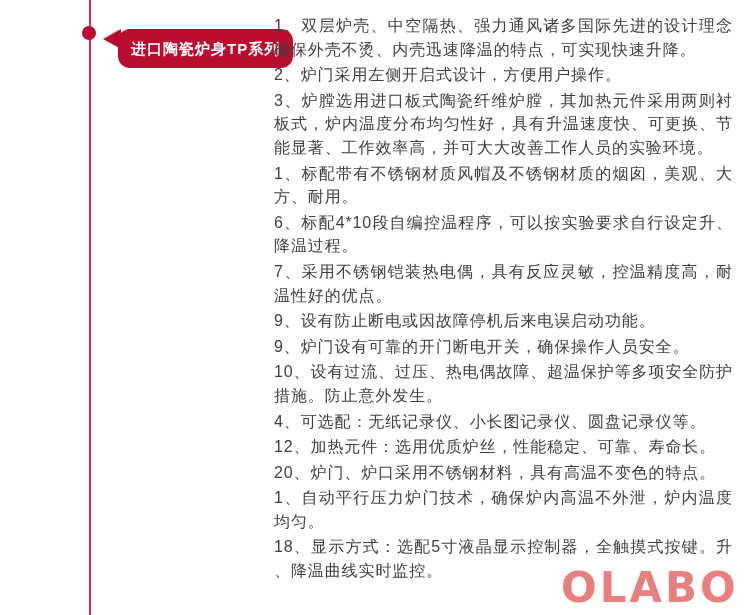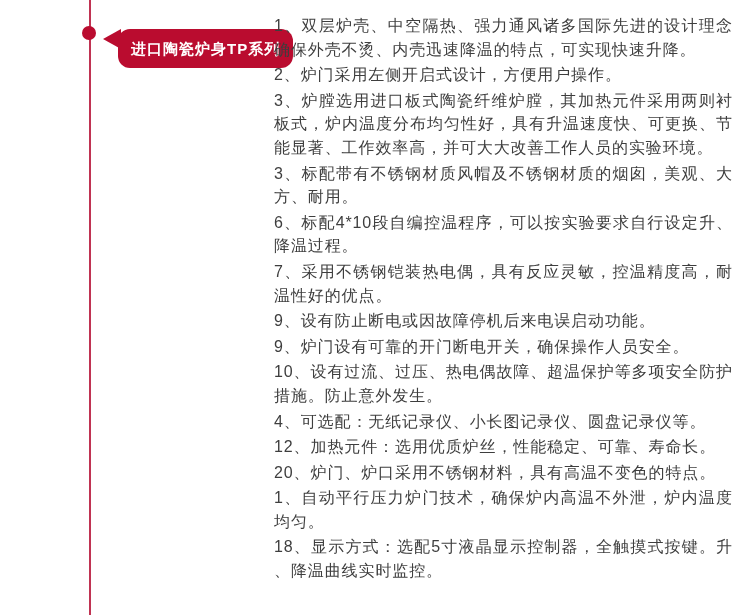--- a/index.html
+++ b/index.html
@@ -94,27 +94,28 @@
 
   <div class="series-label">
     <span class="label-arrow"></span>
     <span class="label-pill">进口陶瓷炉身TP系列</span>
   </div>
 
   <div class="features">
     <p class="feature-item">1、双层炉壳、中空隔热、强力通风诸多国际先进的设计理念确保外壳不烫、内壳迅速降温的特点，可实现快速升降。</p>
     <p class="feature-item">2、炉门采用左侧开启式设计，方便用户操作。</p>
     <p class="feature-item">3、炉膛选用进口板式陶瓷纤维炉膛，其加热元件采用两则衬板式，炉内温度分布均匀性好，具有升温速度快、可更换、节能显著、工作效率高，并可大大改善工作人员的实验环境。</p>
-    <p class="feature-item">3、标配带有不锈钢材质风帽及不锈钢材质的烟囱，美观、大方、耐用。</p>
+    <p class="feature-item">1、标配带有不锈钢材质风帽及不锈钢材质的烟囱，美观、大方、耐用。</p>
     <p class="feature-item">6、标配4*10段自编控温程序，可以按实验要求自行设定升、降温过程。</p>
     <p class="feature-item">7、采用不锈钢铠装热电偶，具有反应灵敏，控温精度高，耐温性好的优点。</p>
     <p class="feature-item">9、设有防止断电或因故障停机后来电误启动功能。</p>
     <p class="feature-item">9、炉门设有可靠的开门断电开关，确保操作人员安全。</p>
     <p class="feature-item">10、设有过流、过压、热电偶故障、超温保护等多项安全防护措施。防止意外发生。</p>
     <p class="feature-item">4、可选配：无纸记录仪、小长图记录仪、圆盘记录仪等。</p>
     <p class="feature-item">12、加热元件：选用优质炉丝，性能稳定、可靠、寿命长。</p>
     <p class="feature-item">20、炉门、炉口采用不锈钢材料，具有高温不变色的特点。</p>
     <p class="feature-item">1、自动平行压力炉门技术，确保炉内高温不外泄，炉内温度均匀。</p>
     <p class="feature-item">18、显示方式：选配5寸液晶显示控制器，全触摸式按键。升、降温曲线实时监控。</p>
   </div>
 
+  <div class="watermark">OLABO</div>
 
 </div>
 
 </body></html>

